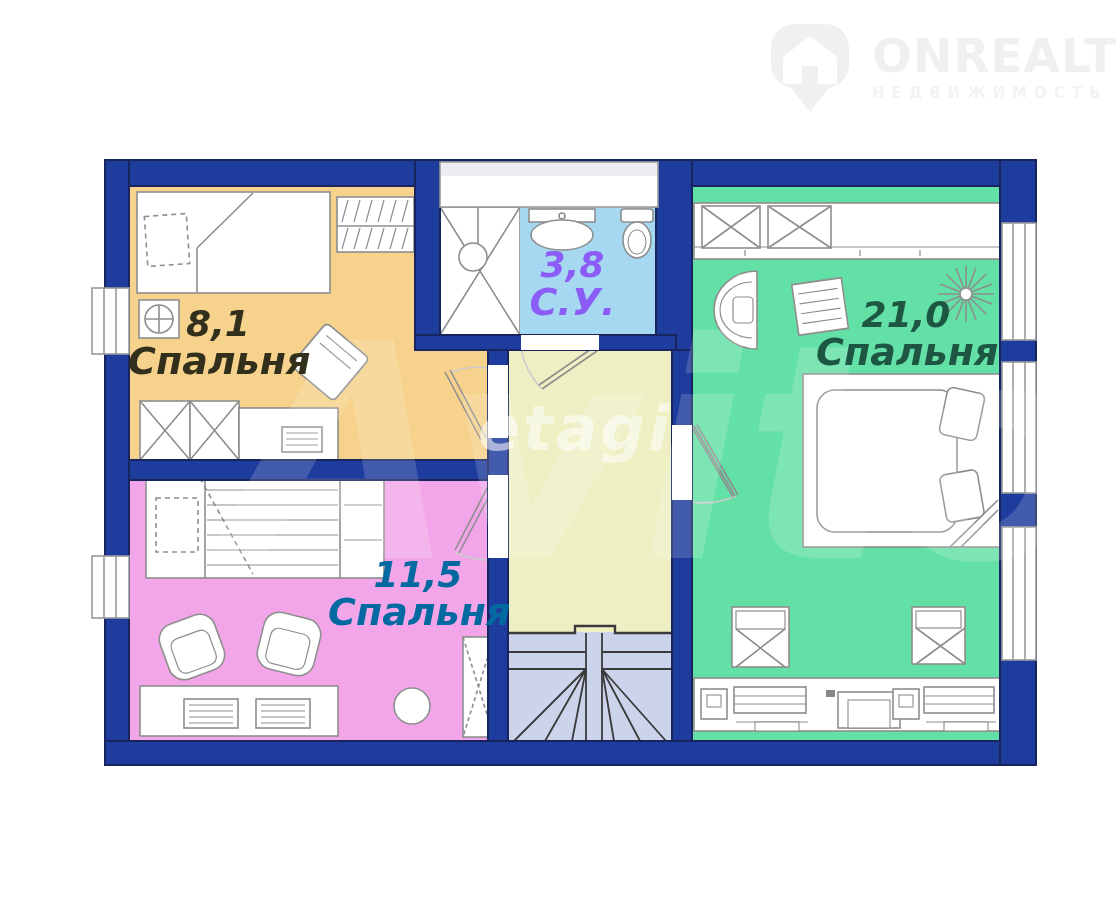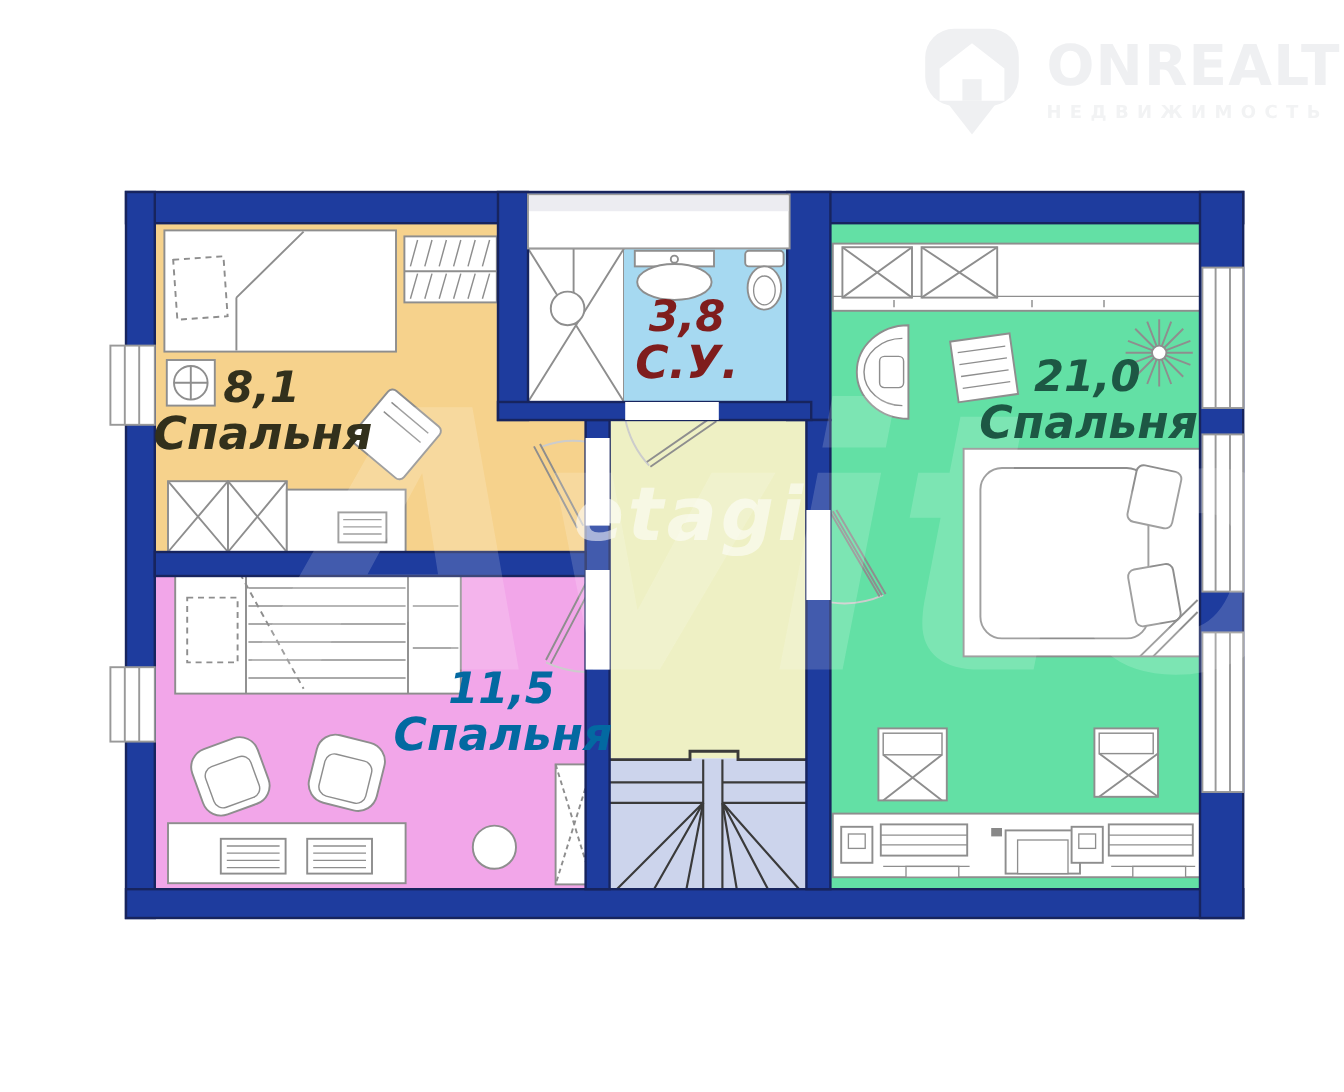--- a/index.html
+++ b/index.html
@@ -262,21 +262,21 @@
   </svg>
 
   <div class="wm wm-small">etagi</div>
   <div class="wm wm-large">Avito</div>
 
   <div class="room-label" style="left:128px;top:305px;width:180px;color:#32301c">
     <div class="rl-num">8,1</div>
     <div class="rl-name">Спальня</div>
   </div>
 
-  <div class="room-label" style="left:505px;top:246px;width:135px;color:#7f1d1d">
+  <div class="room-label" style="left:505px;top:246px;width:135px;color:#8b5cf6">
     <div class="rl-num">3,8</div>
     <div class="rl-name">С.У.</div>
   </div>
 
 
   <div class="room-label" style="left:328px;top:556px;width:180px;color:#0369a1">
     <div class="rl-num">11,5</div>
     <div class="rl-name">Спальня</div>
   </div>
 

